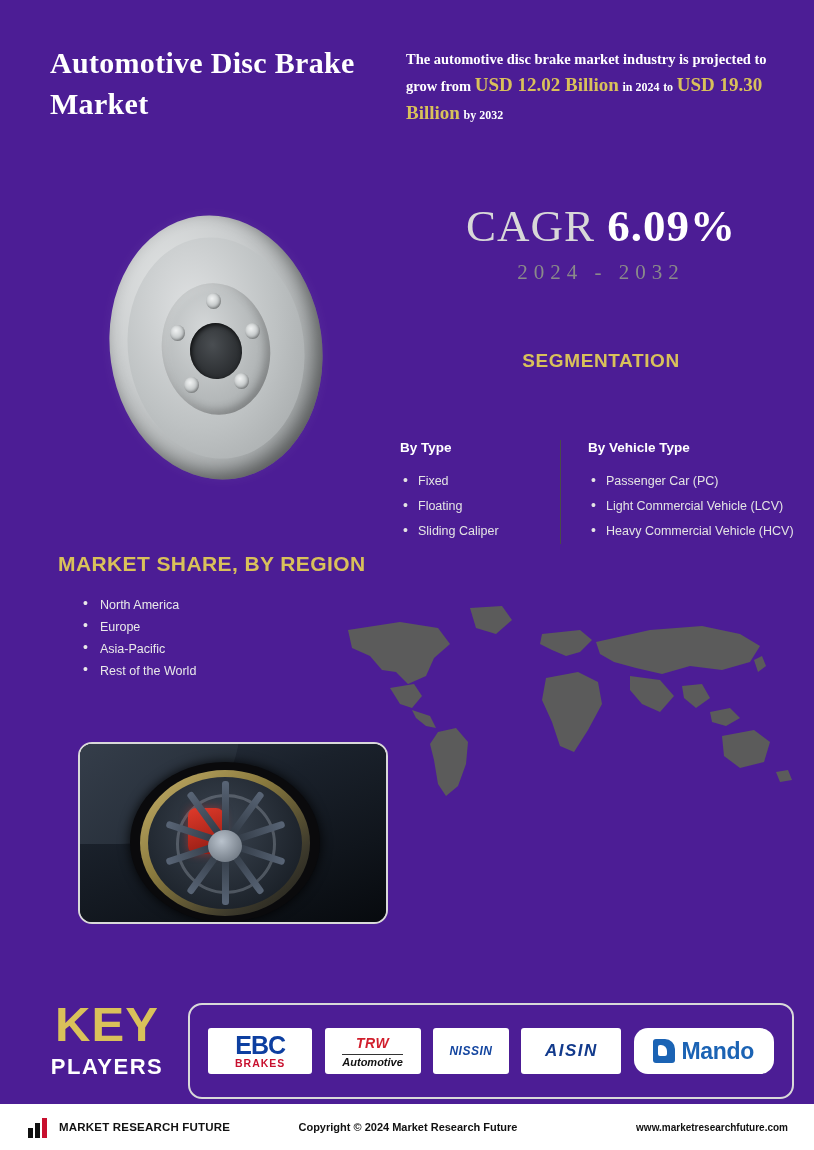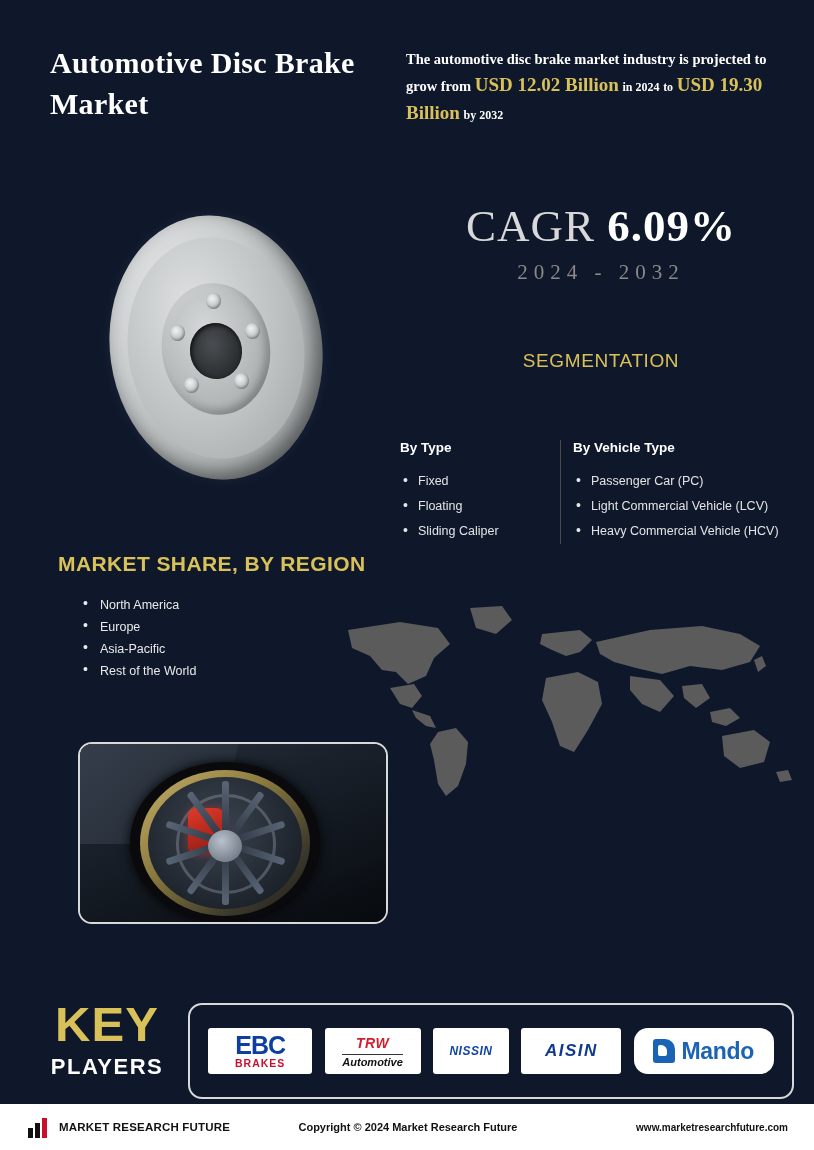--- a/index.html
+++ b/index.html
@@ -6,21 +6,21 @@
   body {
     width: 814px; height: 1150px;
     background: #000000;
     font-family: "Liberation Sans", sans-serif;
     overflow: hidden;
     position: relative;
   }
   .infographic {
     position: relative;
     width: 814px; height: 1150px;
-    background: #0f172a;
+    background: #4c1d95;
   }
 
   
   .title {
     position: absolute;
     left: 50px; top: 42px;
     width: 330px;
     color: #ffffff;
     font-family: "Liberation Serif", serif;
     font-weight: bold;
@@ -75,35 +75,35 @@
     letter-spacing: 6px;
   }
 
   
   .segmentation-title {
     position: absolute;
     left: 406px; top: 350px;
     width: 390px;
     text-align: center;
     color: #d9c15a;
-    font-weight: normal;
+    font-weight: bold;
     font-size: 19px;
     letter-spacing: 0.6px;
   }
   .seg-cols {
     position: absolute;
     left: 400px; top: 440px;
     width: 400px;
     display: flex;
   }
   .seg-col { width: 160px; padding-right: 10px; }
   .seg-col.second {
     width: 240px;
     border-left: 1px solid #4a4a4a;
-    padding-left: 12px;
+    padding-left: 27px;
   }
   .seg-head {
     color: #ffffff;
     font-weight: bold;
     font-size: 13.5px;
     margin-bottom: 14px;
   }
   .seg-list { list-style: none; }
   .seg-list li {
     color: #e4e4e4;

